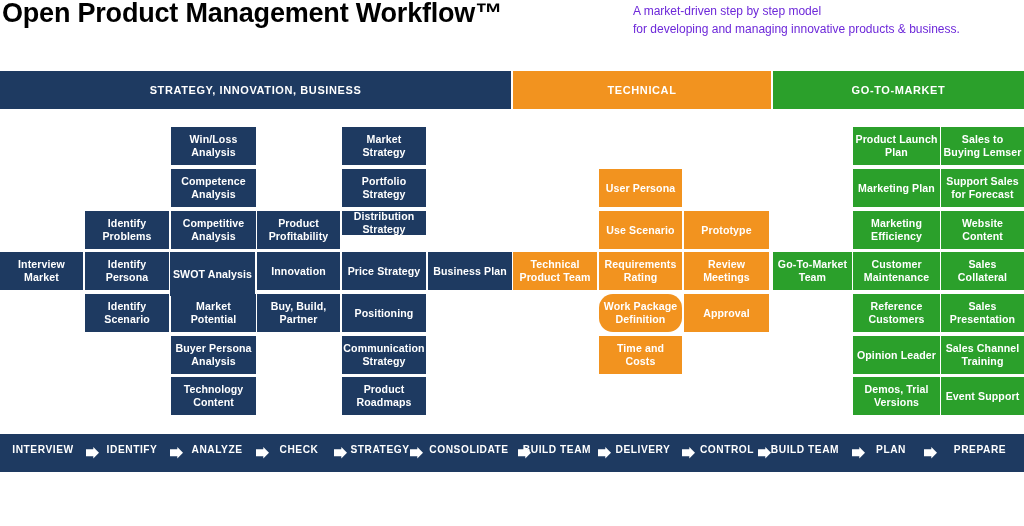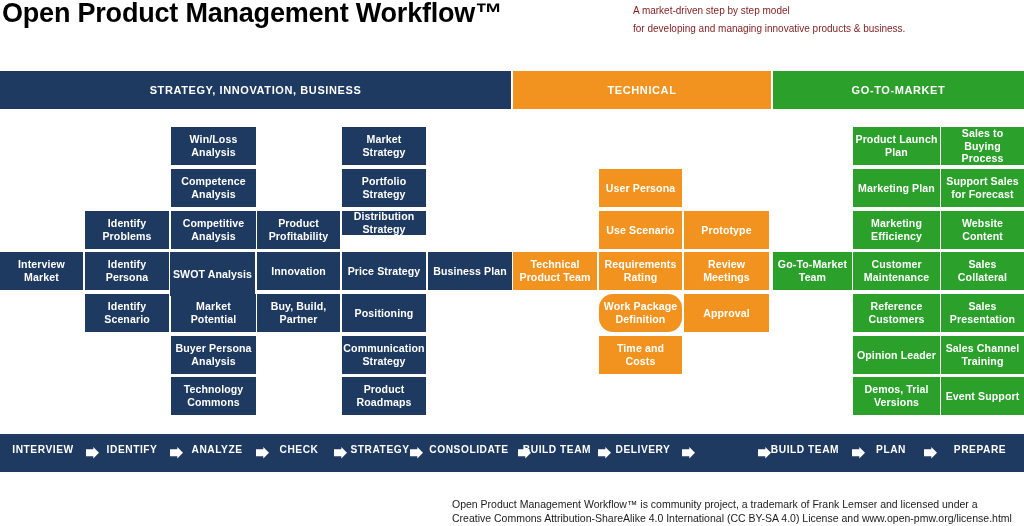--- a/index.html
+++ b/index.html
@@ -15,21 +15,21 @@
   #stage{position:relative;width:1024px;height:526px;}
 
   
   .title{
     position:absolute;left:2px;top:-2px;
     font-size:27px;font-weight:bold;letter-spacing:-0.2px;
     color:#000;white-space:nowrap;
   }
   .subtitle{
     position:absolute;left:633px;top:2px;
-    font-size:10px;line-height:18px;color:#7f1d1d;white-space:nowrap;
+    font-size:12px;line-height:18px;color:#6d28d9;white-space:nowrap;
   }
   .subtitle div{white-space:nowrap;}
 
   
   .phasebar{
     position:absolute;top:71px;height:38px;
     display:flex;align-items:center;justify-content:center;
     color:#fff;font-size:11px;font-weight:bold;letter-spacing:0.6px;text-align:center;
   }
   .ph-strategy{left:0;width:511px;background:#1e3a61;}
@@ -114,21 +114,21 @@
       <div class="cell navy" style="left: 170px; width: 85px; top: 252px; height: 44px;">
         <span>SWOT Analysis</span>
       </div>
       <div class="cell navy" style="left: 171px; width: 85px; top: 294px; height: 38px;">
         <span>Market Potential</span>
       </div>
       <div class="cell navy" style="left: 171px; width: 85px; top: 336px; height: 38px;">
         <span>Buyer Persona Analysis</span>
       </div>
       <div class="cell navy" style="left: 171px; width: 85px; top: 377px; height: 38px;">
-        <span>Technology Commons</span>
+        <span>Technology Content</span>
       </div>
       <div class="cell navy" style="left: 257px; width: 83px; top: 211px; height: 38px;">
         <span>Product Profitability</span>
       </div>
       <div class="cell navy" style="left: 257px; width: 83px; top: 252px; height: 38px;">
         <span>Innovation</span>
       </div>
       <div class="cell navy" style="left: 257px; width: 83px; top: 294px; height: 38px;">
         <span>Buy, Build, Partner</span>
       </div>
@@ -201,21 +201,21 @@
       <div class="cell green" style="left: 853px; width: 87px; top: 294px; height: 38px;">
         <span>Reference Customers</span>
       </div>
       <div class="cell green" style="left: 853px; width: 87px; top: 336px; height: 38px;">
         <span>Opinion Leader</span>
       </div>
       <div class="cell green" style="left: 853px; width: 87px; top: 377px; height: 38px;">
         <span>Demos, Trial Versions</span>
       </div>
       <div class="cell green" style="left: 941px; width: 83px; top: 127px; height: 38px;">
-        <span>Sales to Buying Process</span>
+        <span>Sales to Buying Lemser</span>
       </div>
       <div class="cell green" style="left: 941px; width: 83px; top: 169px; height: 38px;">
         <span>Support Sales for Forecast</span>
       </div>
       <div class="cell green" style="left: 941px; width: 83px; top: 211px; height: 38px;">
         <span>Website Content</span>
       </div>
       <div class="cell green" style="left: 941px; width: 83px; top: 252px; height: 38px;">
         <span>Sales Collateral</span>
       </div>
@@ -233,21 +233,21 @@
   <div class="procbar"></div>
   <div id="procsteps">
       <div class="procstep" style="left: 4px; width: 78px; top: 434px;">INTERVIEW</div>
       <div class="procstep" style="left: 96px; width: 72px; top: 434px;">IDENTIFY</div>
       <div class="procstep" style="left: 180px; width: 74px; top: 434px;">ANALYZE</div>
       <div class="procstep" style="left: 266px; width: 66px; top: 434px;">CHECK</div>
       <div class="procstep" style="left: 344px; width: 72px; top: 434px;">STRATEGY</div>
       <div class="procstep" style="left: 420px; width: 98px; top: 434px;">CONSOLIDATE</div>
       <div class="procstep" style="left: 520px; width: 74px; top: 434px;">BUILD TEAM</div>
       <div class="procstep" style="left: 608px; width: 70px; top: 434px;">DELIVERY</div>
-      <div class="procstep" style="left: 692px; width: 70px; top: 434px; margin-top: 28px;">CONTROL</div>
+      <div class="procstep" style="left: 692px; width: 70px; top: 434px;">CONTROL</div>
       <div class="procstep" style="left: 768px; width: 74px; top: 434px;">BUILD TEAM</div>
       <div class="procstep" style="left: 862px; width: 58px; top: 434px;">PLAN</div>
       <div class="procstep" style="left: 944px; width: 72px; top: 434px;">PREPARE</div>
       <div class="arrow" style="left: 86px; top: 447px;">
         <svg width="13" height="13" viewBox="0 0 13 13">
           <path d="M0 2.2 L7.3 2.2 L7.3 0 L13 5.8 L7.3 11.4 L7.3 9.2 L0 9.2 Z" fill="#ffffff"></path>
         </svg>
       </div>
       <div class="arrow" style="left: 170px; top: 447px;">
         <svg width="13" height="13" viewBox="0 0 13 13">
@@ -294,18 +294,14 @@
           <path d="M0 2.2 L7.3 2.2 L7.3 0 L13 5.8 L7.3 11.4 L7.3 9.2 L0 9.2 Z" fill="#ffffff"></path>
         </svg>
       </div>
       <div class="arrow" style="left: 924px; top: 447px;">
         <svg width="13" height="13" viewBox="0 0 13 13">
           <path d="M0 2.2 L7.3 2.2 L7.3 0 L13 5.8 L7.3 11.4 L7.3 9.2 L0 9.2 Z" fill="#ffffff"></path>
         </svg>
       </div>
     </div>
 
-  <div class="footer">
-    <div>Open Product Management Workflow™ is community project, a trademark of Frank Lemser and licensed under a</div>
-    <div>Creative Commons Attribution-ShareAlike 4.0 International (CC BY-SA 4.0) License and www.open-pmw.org/license.html</div>
-  </div>
 
 </div>
 
 </body></html>

